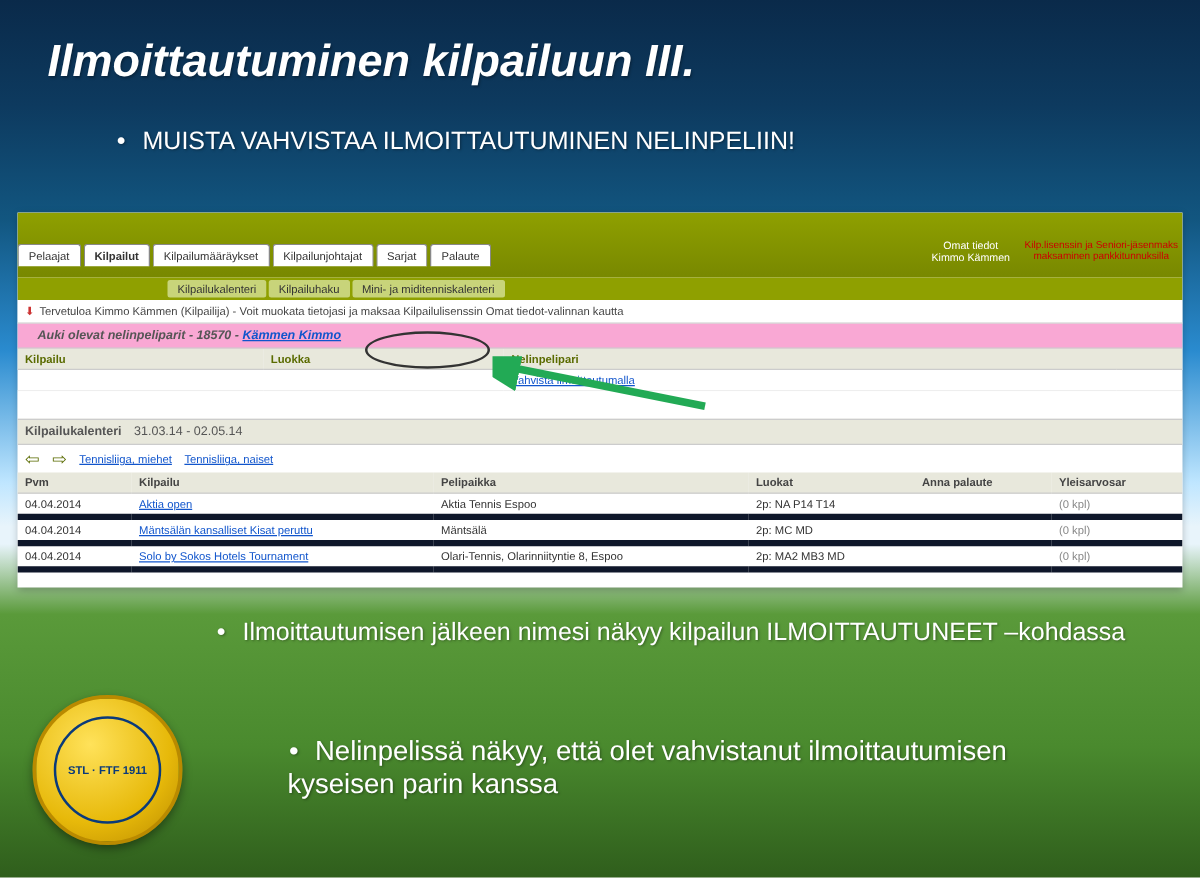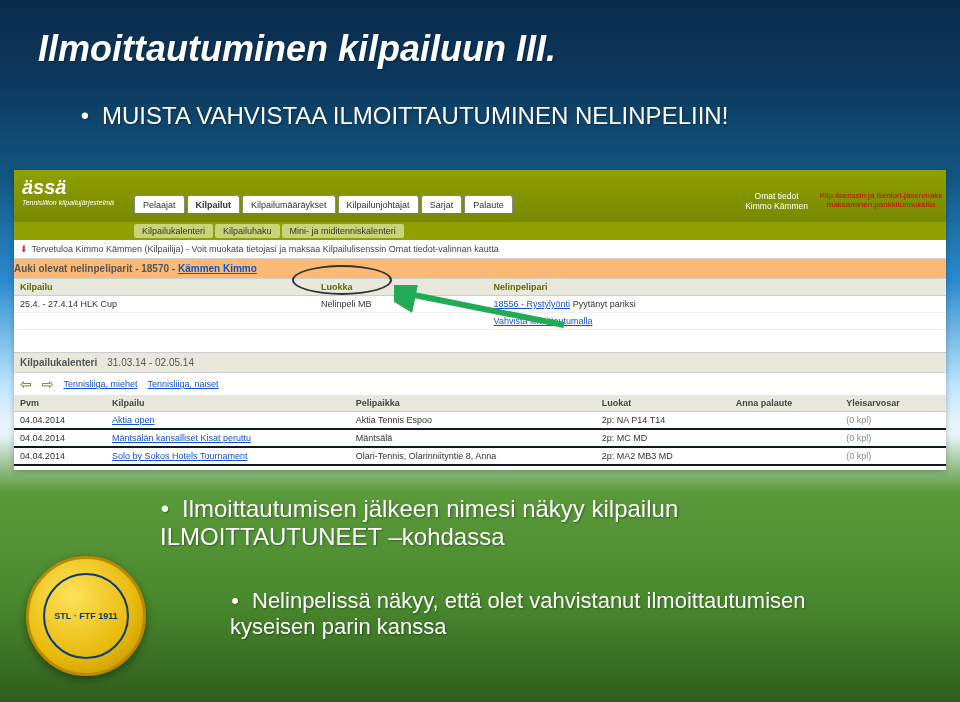--- a/index.html
+++ b/index.html
@@ -10,22 +10,23 @@
       #bfe6ff 55%, #e8f4fb 60%, #e8f4fb 62%, #5a9a3a 70%,
       #4a8a2e 85%, #2f5e1c 100%);
     position: relative;
   }
   .slide-title {
     position: absolute; top: 28px; left: 38px;
     color: #fff; font-size: 36px; font-weight: bold; font-style: italic;
     text-shadow: 1px 1px 2px rgba(0,0,0,.3);
   }
   .bullet-top, .bullet-bot {
-    position: absolute; color: #fff; font-size: 24px;
+    position: absolute; color: #fff; font-size: 20px;
     text-shadow: 1px 1px 2px rgba(0,0,0,.35);
+    margin-left: 12px;
   }
   .bullet-top { top: 102px; left: 80px; }
   .bullet-bot { top: 495px; left: 160px; width: 740px; }
   .bullet-bot2 { position: absolute; top: 588px; left: 230px; width: 640px; color: #fff; font-size: 22px; text-shadow: 1px 1px 2px rgba(0,0,0,.35);}
   .dot { display:inline-block; width: 10px; text-align:center; margin-right: 12px;}
   .screenshot {
     position: absolute; top: 170px; left: 14px; width: 932px; height: 300px;
     background: #fff; font-size: 10px; color: #333;
     box-shadow: 0 2px 6px rgba(0,0,0,.25);
     overflow: hidden;
@@ -40,35 +41,35 @@
   .nav1 { flex:1; display:flex; align-items:center; gap:2px; font-size:9px; color:#333;}
   .nav1 .tab { background:#fff; padding:3px 8px 3px 8px; border-radius:3px 3px 0 0; border:1px solid #888; border-bottom:none; margin-top:16px; height:18px; line-height:12px;}
   .nav1 .tab.active { background:#fff; font-weight:bold;}
   .nav1 .spacer { flex:1;}
   .nav1 .omat { font-size:8.5px; color:#fff; text-align:center; margin-top:9px; padding:0 6px;}
   .nav1 .kilp { font-size:8px; color:#c00; text-align:center; margin-top:8px; width:130px;}
   .nav2 { background:#8fa000; height:18px; display:flex; align-items:center; gap:2px; padding-left:120px;}
   .nav2 .sub { background:#c8d47a; padding:2px 8px; font-size:9px; border-radius:2px; }
   .wbar { background:#fff; border-bottom:1px solid #ccc; padding:4px 6px; display:flex; align-items:center; gap:4px; font-size:9px; color:#444;}
   .wbar .warr { color:#c33; }
-  .panel-head { background:#fdba74; padding:4px 0; font-size:10px; font-weight:bold; color:#555; border-bottom:1px solid #ccc;}
+  .panel-head { background:#f9a8d4; padding:4px 16px; font-size:10px; font-weight:bold; color:#555; border-bottom:1px solid #ccc;font-style:italic;}
   .panel-head a { color:#1155cc; text-decoration:underline;}
   .tbl { width:100%; border-collapse:collapse; font-size:9px;}
   .tbl th { background:#e8e8dc; text-align:left; padding:3px 6px; color:#5a6b00; border-bottom:1px solid #ccc; font-weight:bold;}
   .tbl td { padding:3px 6px; border-bottom:1px solid #eee; }
   .tbl a { color:#1155cc; text-decoration:underline; cursor:pointer;}
   .spacer-row { height: 22px; background:#fff;}
   .cal-head { display:flex; align-items:center; gap:10px; padding:4px 6px; background:#e8e8dc; border-top:1px solid #ccc; border-bottom:1px solid #ccc;}
   .cal-head .t { font-weight:bold; color:#555; font-size:10px;}
   .cal-head .d { color:#555; font-size:10px;}
   .arrownav { display:flex; gap:10px; padding:3px 6px; font-size:9px; align-items:center;}
   .arrownav .arw { font-size:14px; color:#5a6b00; }
   .arrownav .lnk { color:#1155cc; text-decoration:underline;}
   .tbl2 th { background:#e8e8dc; text-align:left; padding:3px 6px; border-bottom:1px solid #ccc; font-weight:bold; color:#444;margin-top:16px;}
-  .tbl2 td { padding:3px 6px; border-bottom:2px solid #0f172a; font-size:9px;}
+  .tbl2 td { padding:3px 6px; border-bottom:5px solid #0f172a; font-size:9px;}
   .tbl2 td.lk a { color:#1155cc; text-decoration:underline;}
   .tbl2 .dim { color:#888;}
   .arrow-overlay {
     position:absolute; top: 115px; left: 380px; width: 180px; height: 50px; pointer-events:none;
   }
   .circle-ann {
     position:absolute; top: 95px; left: 278px; width: 100px; height: 30px;
     border: 2px solid #333; border-radius: 50%; pointer-events:none;
   }
   .logo-badge {
@@ -89,24 +90,20 @@
 
 <div class="slide-title">Ilmoittautuminen kilpailuun III.</div>
 
 <div class="bullet-top">
   <span class="dot">•</span><span>MUISTA VAHVISTAA ILMOITTAUTUMINEN NELINPELIIN!</span>
 </div>
 
 <div class="screenshot">
 
   <div class="assa-band">
-    <div class="assa-logo">
-      <span class="l1">ässä</span>
-      <span class="l2">Tennisliiton kilpailujärjestelmä</span>
-    </div>
     <div class="nav1">
       <div class="tab">Pelaajat</div>
       <div class="tab active">Kilpailut</div>
       <div class="tab">Kilpailumääräykset</div>
       <div class="tab">Kilpailunjohtajat</div>
       <div class="tab">Sarjat</div>
       <div class="tab">Palaute</div>
       <div class="spacer"></div>
       <div class="omat">
         <div>Omat tiedot</div>
@@ -132,26 +129,20 @@
     <span>Auki olevat nelinpeliparit - 18570 - </span><a>Kämmen Kimmo</a>
   </div>
   <table class="tbl">
     <tbody>
         <tr>
       <th>Kilpailu</th>
       <th>Luokka</th>
       <th colspan="2">Nelinpelipari</th>
     </tr>
     <tr>
-      <td>25.4. - 27.4.14 HLK Cup</td>
-      <td>Nelinpeli  MB</td>
-      <td><a>18556 - Rystylyönti</a> <span>Pyytänyt pariksi</span></td>
-      <td></td>
-    </tr>
-    <tr>
       <td></td>
           <td></td>
       <td><a>Vahvista ilmoittautumalla</a></td>
       <td></td>
     </tr>
   </tbody>
     </table>
   <div class="spacer-row"></div>
 
   <div class="cal-head">
@@ -186,21 +177,21 @@
       <td>04.04.2014</td>
       <td class="lk"><a>Mäntsälän kansalliset Kisat peruttu</a></td>
       <td>Mäntsälä</td>
       <td>2p: MC  MD</td>
       <td></td>
       <td class="dim">(0 kpl)</td>
     </tr>
     <tr>
       <td>04.04.2014</td>
       <td class="lk"><a>Solo by Sokos Hotels Tournament</a></td>
-      <td>Olari-Tennis, Olarinniityntie 8, Anna</td>
+      <td>Olari-Tennis, Olarinniityntie 8, Espoo</td>
       <td>2p: MA2  MB3  MD</td>
       <td></td>
       <td class="dim">(0 kpl)</td>
     </tr>
   </tbody>
     </table>
 
   <div class="circle-ann"></div>
   <svg class="arrow-overlay" viewBox="0 0 180 50">
     <defs>

